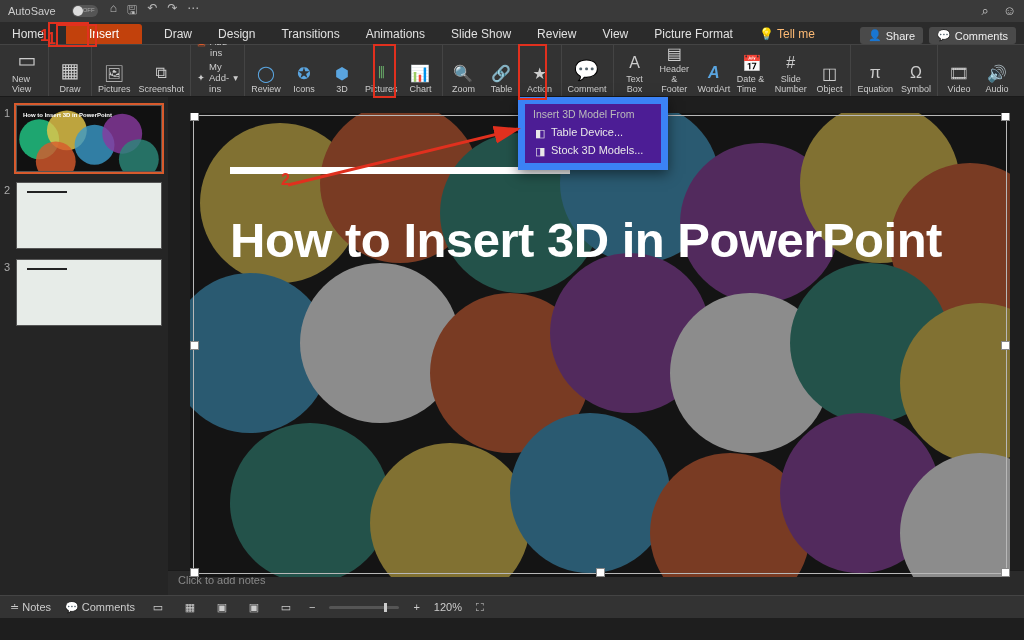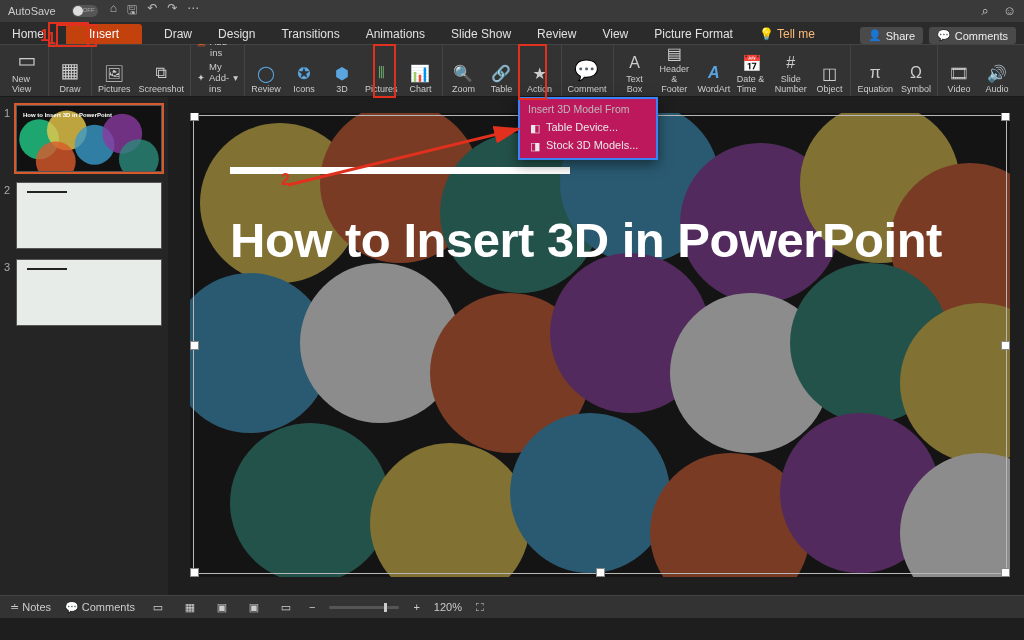--- a/index.html
+++ b/index.html
@@ -43,21 +43,21 @@
   .slide::after{content:"";position:absolute;inset:0;background:rgba(30,30,30,0.48);pointer-events:none;}
   .pattern{position:absolute;inset:0;}
   .headline{position:absolute;left:40px;top:102px;color:#fff;font-weight:800;font-size:49px;letter-spacing:-.5px;z-index:3;line-height:1.05;}
   .whitebar{position:absolute;left:40px;top:54px;width:340px;height:7px;background:#fff;z-index:3;}
   .sel-frame{position:absolute;left:3px;top:2px;right:3px;bottom:3px;border:1px solid #b8b8b8;z-index:5;pointer-events:none;}
   .handle{position:absolute;width:7px;height:7px;background:#fff;border:1px solid #888;}
   .handle.tl{left:-4px;top:-4px;} .handle.tr{right:-4px;top:-4px;}
   .handle.bl{left:-4px;bottom:-4px;} .handle.br{right:-4px;bottom:-4px;}
   .handle.tm{left:50%;top:-4px;margin-left:-4px;} .handle.bm{left:50%;bottom:-4px;margin-left:-4px;}
   .handle.ml{left:-4px;top:50%;margin-top:-4px;} .handle.mr{right:-4px;top:50%;margin-top:-4px;}
-  .dropdown{position:absolute;left:350px;top:0;width:136px;background:#be185d;border:2px solid #3b82f6;box-shadow:0 4px 12px rgba(0,0,0,.5);z-index:20;padding-bottom:4px;}
+  .dropdown{position:absolute;left:350px;top:0;width:136px;background:#4c1d95;border:7px solid #3b82f6;box-shadow:0 4px 12px rgba(0,0,0,.5);z-index:20;padding-bottom:4px;}
   .dd-head{font-size:10.5px;color:#bbb;padding:4px 8px 3px 8px;}
   .dd-item{font-size:11px;color:#e8e8e8;padding:3px 8px 3px 10px;display:flex;align-items:center;gap:6px;}
   .dd-item .cube{width:10px;height:10px;display:inline-block;}
   .notes{height:18px;background:#2a2a2a;color:#888;font-size:11px;padding:3px 10px;border-top:1px solid #1a1a1a;}
   .statusbar{height:22px;background:#333;border-top:1px solid #444;display:flex;align-items:center;justify-content:space-between;padding:0 10px;font-size:11px;color:#ccc;}
   .statusbar .sleft,.statusbar .sright{display:flex;align-items:center;gap:14px;}
   .sright .viewbtn{width:18px;height:14px;display:flex;align-items:center;justify-content:center;color:#ccc;}
   .zoom-slider{width:70px;height:3px;background:#555;border-radius:2px;position:relative;}
   .zoom-slider::after{content:"";position:absolute;left:55px;top:-3px;width:3px;height:9px;background:#ccc;}
   
@@ -334,20 +334,21 @@
         <defs>
             <marker id="ah" markerWidth="10" markerHeight="10" refX="8" refY="3" orient="auto">
               <path d="M0,0 L0,6 L9,3 z" fill="#e1301e"></path>
             </marker>
           </defs>
         <line x1="20" y1="118" x2="250" y2="62" stroke="#e1301e" stroke-width="3" marker-end="url(#ah)"></line>
       </svg>
       <div class="anno-num" style="left:113px;top:74px">2</div>
 
     </div>
+    <div class="notes">Click to add notes</div>
   </div>
 </div>
 
 <div class="statusbar">
   <div class="sright">
     <span>≐ <span>Notes</span></span>
     <span>💬 <span>Comments</span></span>
     <span class="viewbtn">▭</span>
     <span class="viewbtn">▦</span>
     <span class="viewbtn">▣</span>

